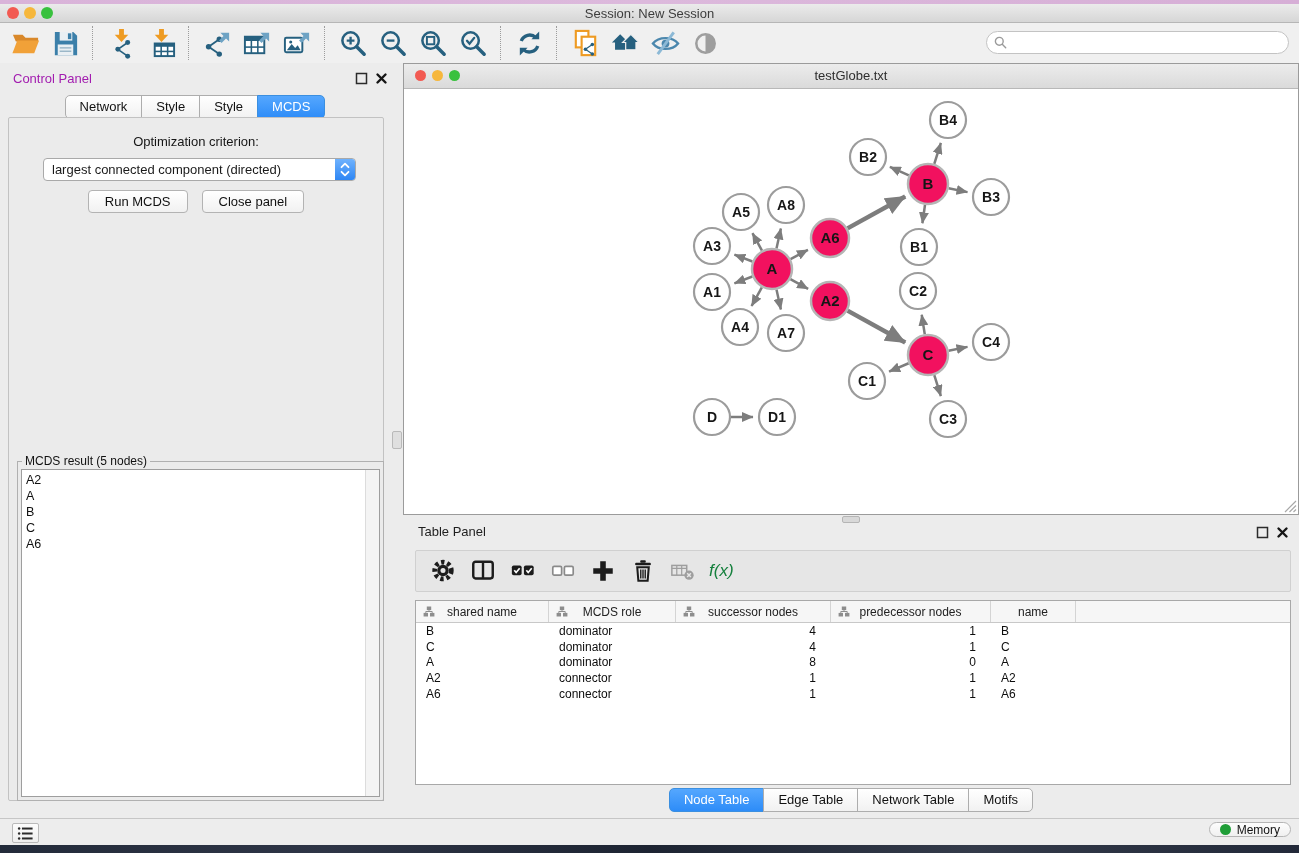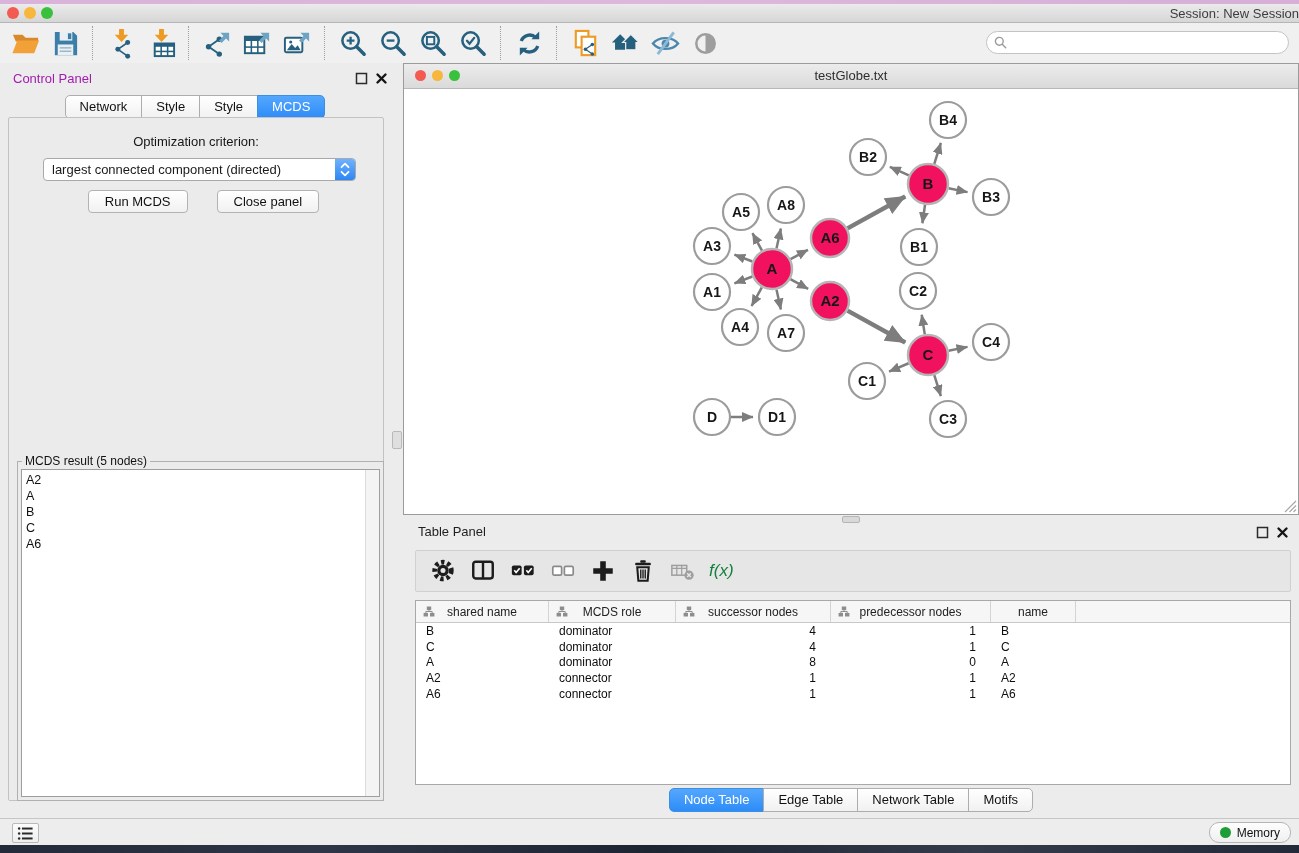--- a/index.html
+++ b/index.html
@@ -13,21 +13,21 @@
   #top-strip{left:0;top:0;width:1299px;height:4px;background:linear-gradient(90deg,#d9b3d9,#dcb9dc,#d6aed6);}
   #bottom-strip{left:0;top:845px;width:1299px;height:8px;
     background:linear-gradient(90deg,#232b3a,#2e3546,#1d2432,#343b4a,#222939);}
   
   #titlebar{left:0;top:4px;width:1299px;height:18px;
     background:linear-gradient(#ebebeb,#d6d6d6);border-bottom:1px solid #b6b6b6;}
   .tl{position:absolute;border-radius:50%;width:12px;height:12px;top:3px;}
   #titlebar .tl1{left:7px;background:#f25a52;}
   #titlebar .tl2{left:24px;background:#f6b73c;}
   #titlebar .tl3{left:41px;background:#39c13e;}
-  #titlebar .win-title{position:absolute;left:0;right:0;top:2px;text-align:right;
+  #titlebar .win-title{position:absolute;left:0;right:0;top:2px;text-align:center;
     font-size:13px;color:#3d3d3d;}
   
   #toolbar{left:0;top:23px;width:1299px;height:40px;background:#f0f0f0;
     border-bottom:1px solid #c9c9c9;display:flex;align-items:center;}
   .tb-btn{width:40px;height:36px;border:none;background:transparent;padding:2px;
     display:flex;align-items:center;justify-content:center;cursor:default;}
   .tb-sep{width:1px;height:34px;border-left:1px dotted #9c9c9c;margin:0 7px;}
   #search-box{position:absolute;right:10px;top:31px;width:294px;height:21px;
     background:#fff;border:1px solid #c3c3c3;border-radius:12px;display:flex;align-items:center;padding-left:7px;}
   #search-box input{border:none;outline:none;flex:1;font-size:12px;background:transparent;margin-left:5px;height:16px;}
@@ -49,21 +49,21 @@
     background:#ebebeb;border:1px solid #c2c2c2;border-radius:2px;box-sizing:border-box;}
   #opt-label{position:absolute;left:0;right:0;top:16px;text-align:center;font-size:13px;color:#161616;}
   #mcds-dropdown{position:absolute;left:34px;top:40px;width:313px;height:23px;background:#fff;
     border:1px solid #a9a9a9;border-radius:4px;box-sizing:border-box;display:flex;align-items:center;cursor:default;}
   #mcds-dropdown .dd-value{flex:1;font-size:13px;padding-left:8px;white-space:nowrap;overflow:hidden;}
   #mcds-dropdown .dd-stepper{width:20px;height:21px;border-radius:0 3px 3px 0;
     background:linear-gradient(#6fb2fd,#2e86f4);display:flex;align-items:center;justify-content:center;}
   #cp-buttons{position:absolute;left:0;right:0;top:72px;display:flex;justify-content:center;gap:14px;}
   .cp-button{height:23px;padding:0 16px;font-size:13px;color:#111;
     background:linear-gradient(#ffffff,#f1f1f1);border:1px solid #b3b3b3;border-radius:4px;cursor:default;
-    font-family:"Liberation Sans","DejaVu Sans",sans-serif;margin-left:15px;}
+    font-family:"Liberation Sans","DejaVu Sans",sans-serif;}
   #result-box{position:absolute;left:8px;top:343px;width:367px;height:340px;
     border:1px solid #b0b0b0;box-sizing:border-box;}
   #result-legend{position:absolute;left:4px;top:-8px;background:#ebebeb;padding:0 3px;font-size:12px;color:#111;}
   #result-list{position:absolute;left:3px;top:7px;right:3px;bottom:3px;background:#fff;
     border:1px solid #9e9e9e;overflow:hidden;}
   #result-scroll{position:absolute;right:0;top:0;bottom:0;width:13px;background:#f4f4f4;border-left:1px solid #dcdcdc;}
   .result-item{font-size:12.5px;line-height:16px;padding-left:4px;color:#101010;}
   
   #v-divider{left:390px;top:0;width:13px;height:755px;background:#ececec;}
   #v-grip{position:absolute;left:2px;top:368px;width:8px;height:16px;background:#dfdfdf;
@@ -97,21 +97,21 @@
   .tbl-hcell .attr-ic{position:absolute;left:7px;top:5px;}
   .tbl-row{display:flex;height:15.7px;align-items:center;}
   .tbl-cell{font-size:12px;color:#0d0d0d;box-sizing:border-box;white-space:nowrap;overflow:hidden;}
   .al-left{text-align:left;padding-left:10px;}
   .al-right{text-align:right;padding-right:15px;}
   #tp-tabs{position:absolute;left:0;top:273px;width:896px;display:flex;justify-content:center;}
   
   #statusbar{left:0;top:818px;width:1299px;height:27px;background:#ededed;border-top:1px solid #c6c6c6;}
   #list-btn{position:absolute;left:12px;top:4px;width:27px;height:20px;background:linear-gradient(#fcfcfc,#efefef);
     border:1px solid #b9b9b9;border-radius:2px;display:flex;align-items:center;justify-content:center;padding:0;}
-  #memory-btn{position:absolute;right:8px;top:3px;height:21px;background:linear-gradient(#fdfdfd,#f0f0f0);
+  #memory-btn{position:absolute;right:8px;top:3px;height:15px;background:linear-gradient(#fdfdfd,#f0f0f0);
     border:1px solid #b5b5b5;border-radius:10px;display:flex;align-items:center;gap:6px;padding:0 10px;font-size:12px;color:#111;}
   #memory-dot{width:11px;height:11px;border-radius:50%;background:#1f9e37;}
 </style>
 </head>
 <body>
 
 <div id="top-strip" class="abs"></div>
 
 <div id="titlebar" class="abs">
   <span class="tl tl1"></span>

